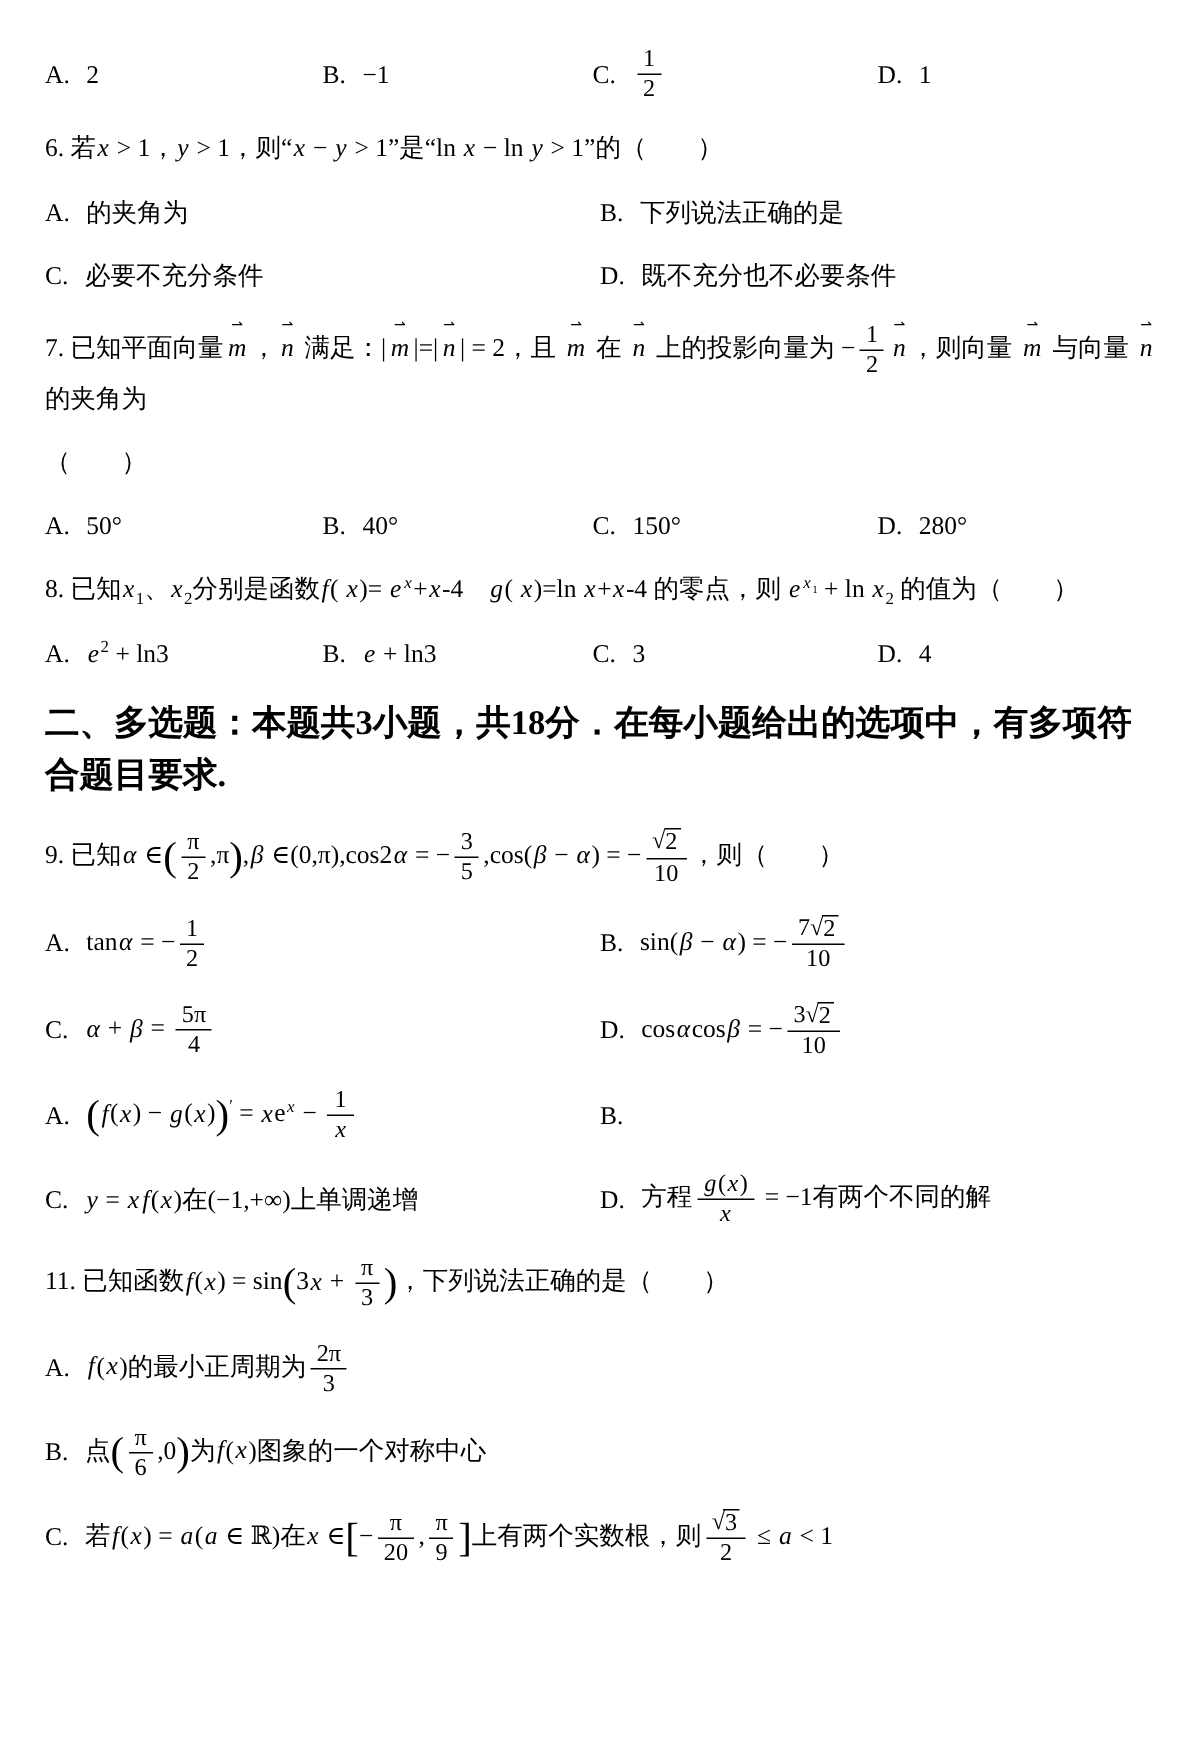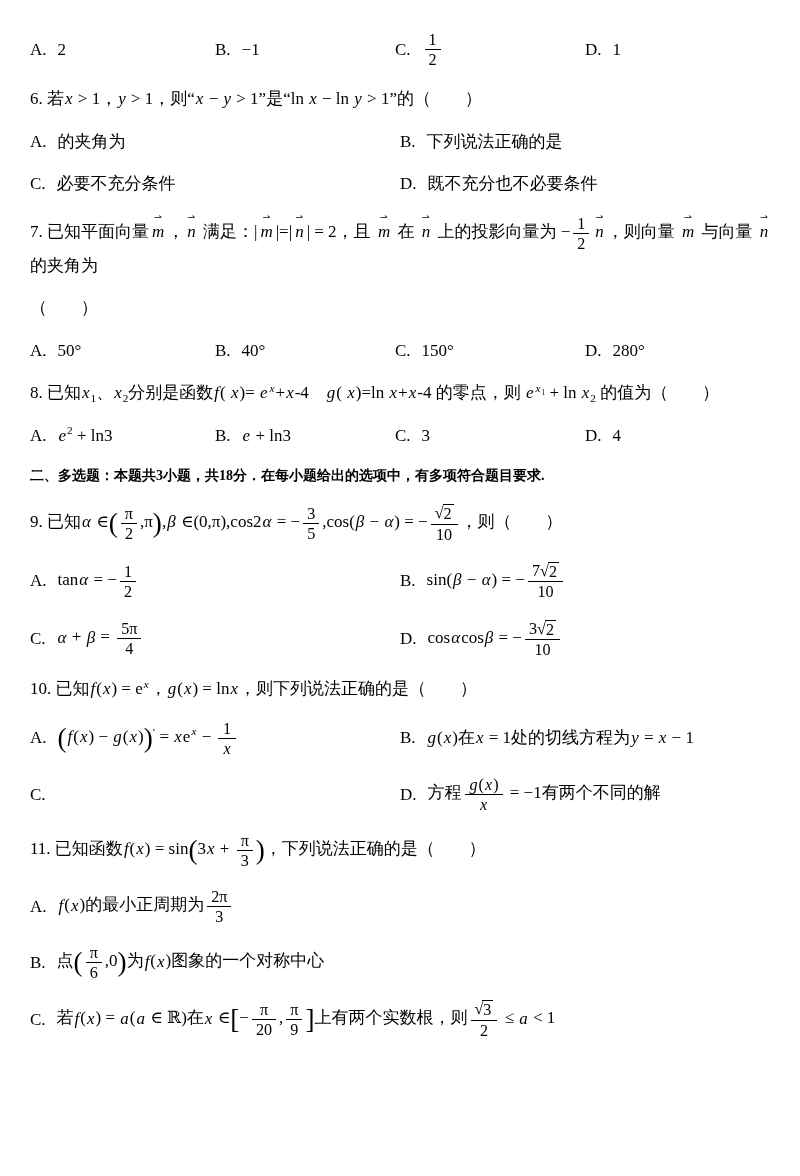--- a/index.html
+++ b/index.html
@@ -4,21 +4,21 @@
 <style>
   html,body{margin:0;padding:0;}
   body{
     width:800px;height:1176px;overflow:hidden;box-sizing:border-box;
     background:#ffffff;color:#000000;
     font-family:"Liberation Serif","DejaVu Serif",serif;
     font-size:17px;
   }
   #doc{padding:30px 28px 0 30px;}
   .block{margin-bottom:17px;line-height:1.5;}
-  .section{font-weight:bold;font-size:14px;}
+  .section{font-weight:bold;font-size:23px;}
   
   .options4{display:grid;grid-template-columns:185px 180px 190px 1fr;align-items:center;}
   .options2{display:grid;grid-template-columns:370px 1fr;align-items:center;}
   .options1{display:block;}
   .opt{display:flex;align-items:center;}
   .opt-label{margin-right:11px;flex:0 0 auto;}
   .opt-body{display:inline-block;}
   
   .mi{font-style:italic;padding:0 1px;}
   sup{font-size:66%;line-height:0;}
@@ -168,37 +168,36 @@
         <span class="opt-label">D.</span>
         <span class="opt-body">cos<i class="mi">α</i>cos<i class="mi">β</i> = −<span class="frac">
             <span class="fn">3<span class="sqrt">
                 <span class="rsign">√</span>
                 <span class="rad">2</span>
               </span></span>
             <span class="fd">10</span>
           </span></span>
       </div>
     </div>
-    <div class="block stem">10. 已知<i class="mi">f</i>(<i class="mi">x</i>) = e<sup><i class="mi">x</i></sup>，<i class="mi">g</i>(<i class="mi">x</i>) = ln<i class="mi">x</i>，则下列说法正确的是（　　）</div>
     <div class="block options2">
       <div class="opt">
         <span class="opt-label">A.</span>
         <span class="opt-body"><span class="big">(</span><i class="mi">f</i>(<i class="mi">x</i>) − <i class="mi">g</i>(<i class="mi">x</i>)<span class="big">)</span><sup>′</sup> = <i class="mi">x</i>e<sup><i class="mi">x</i></sup> − <span class="frac">
             <span class="fn">1</span>
             <span class="fd"><i class="mi">x</i></span>
           </span></span>
       </div>
       <div class="opt">
         <span class="opt-label">B.</span>
-        <span class="opt-body"><i class="mi">g</i>(<i class="mi">x</i>)在<i class="mi">x</i> = 1处的切线方程为<i class="mi">y</i> = <i class="mi">x</i> − 1</span>
-      </div>
-    </div>
-    <div class="block options2">
-      <div class="opt">
-        <span class="opt-label">C.</span>
+      </div>
+    </div>
+    <div class="block options2">
+      <div class="opt">
+        <span class="opt-label">C.</span>
+        <span class="opt-body"><i class="mi">y</i> = <i class="mi">x</i><i class="mi">f</i>(<i class="mi">x</i>)在(−1,+∞)上单调递增</span>
       </div>
       <div class="opt">
         <span class="opt-label">D.</span>
         <span class="opt-body">方程<span class="frac">
             <span class="fn"><i class="mi">g</i>(<i class="mi">x</i>)</span>
             <span class="fd"><i class="mi">x</i></span>
           </span> = −1有两个不同的解</span>
       </div>
     </div>
     <div class="block stem">11. 已知函数<i class="mi">f</i>(<i class="mi">x</i>) = sin<span class="big">(</span>3<i class="mi">x</i> + <span class="frac">

